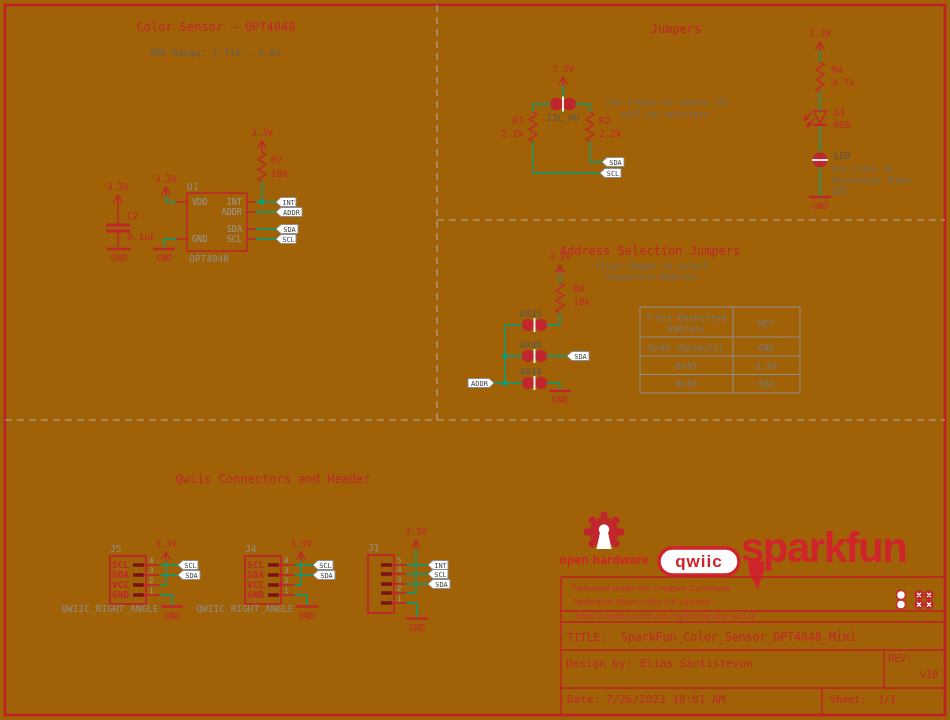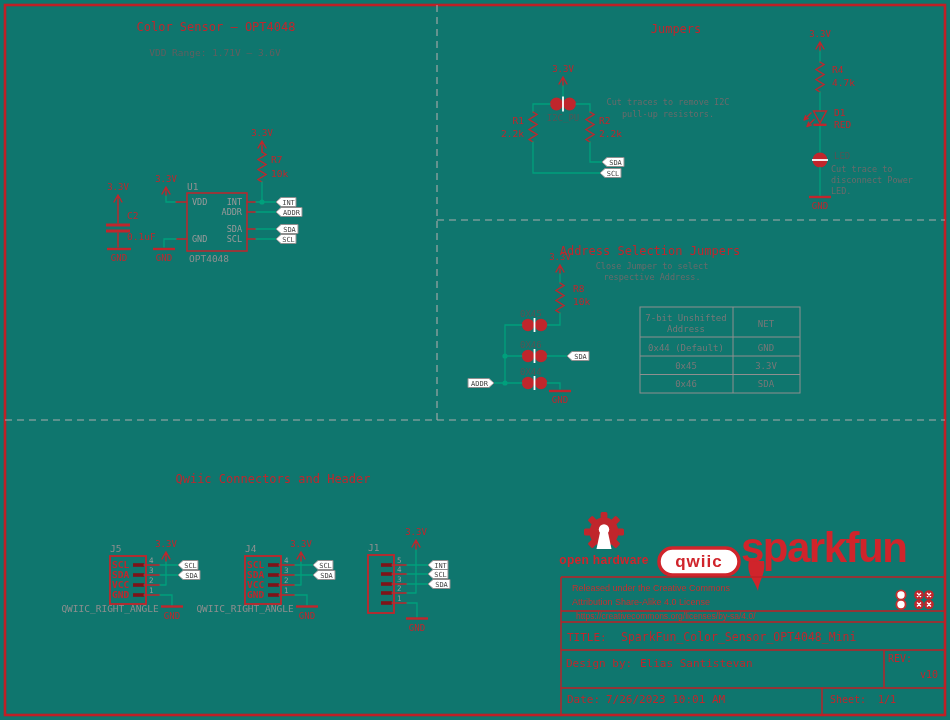--- a/index.html
+++ b/index.html
@@ -1,16 +1,16 @@
 <!DOCTYPE html>
 <html><head>
 <meta charset="utf-8">
 <style>
   html,body{margin:0;padding:0;background:#e9e9e9;}
-  .page{width:950px;height:720px;background:#0f766e;position:relative;margin:0 auto;}
+  .page{width:950px;height:720px;background:#a16207;position:relative;margin:0 auto;}
   svg{display:block;}
   svg text{font-family:"DejaVu Sans Mono","Liberation Mono",monospace;}
   .wire{stroke:#00a07c;stroke-width:1.3;fill:none;stroke-linecap:round;}
   .rsym{stroke:#c0262c;stroke-width:1.4;fill:none;stroke-linecap:round;}
   .rbar{stroke:#c0262c;stroke-width:2.4;fill:none;}
   .redfill{fill:#c0262c;stroke:none;}
   .padfill{fill:#7d1318;stroke:none;}
   .slit{stroke:#ffffff;stroke-width:1.8;fill:none;}
   .flag{fill:#ffffff;stroke:#8f8f8f;stroke-width:1;}
   .dot{fill:#00a07c;stroke:none;}

